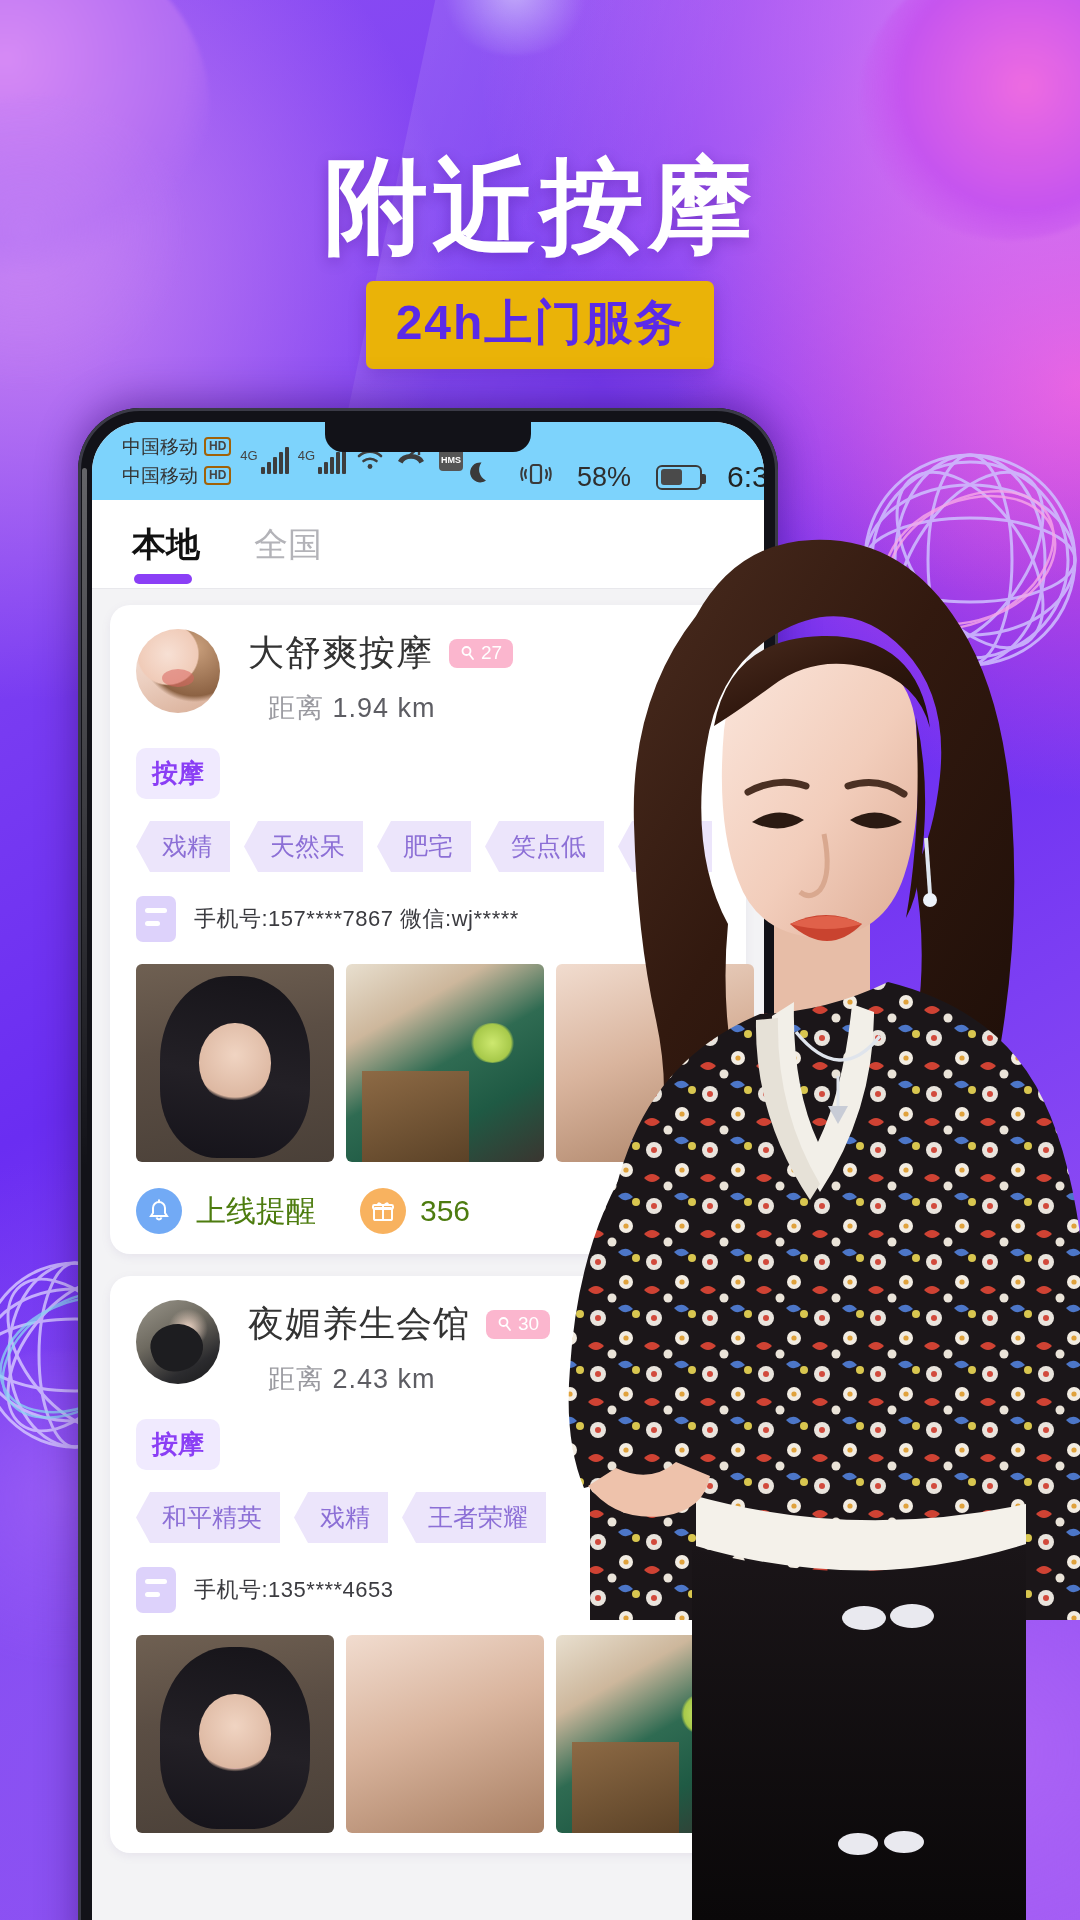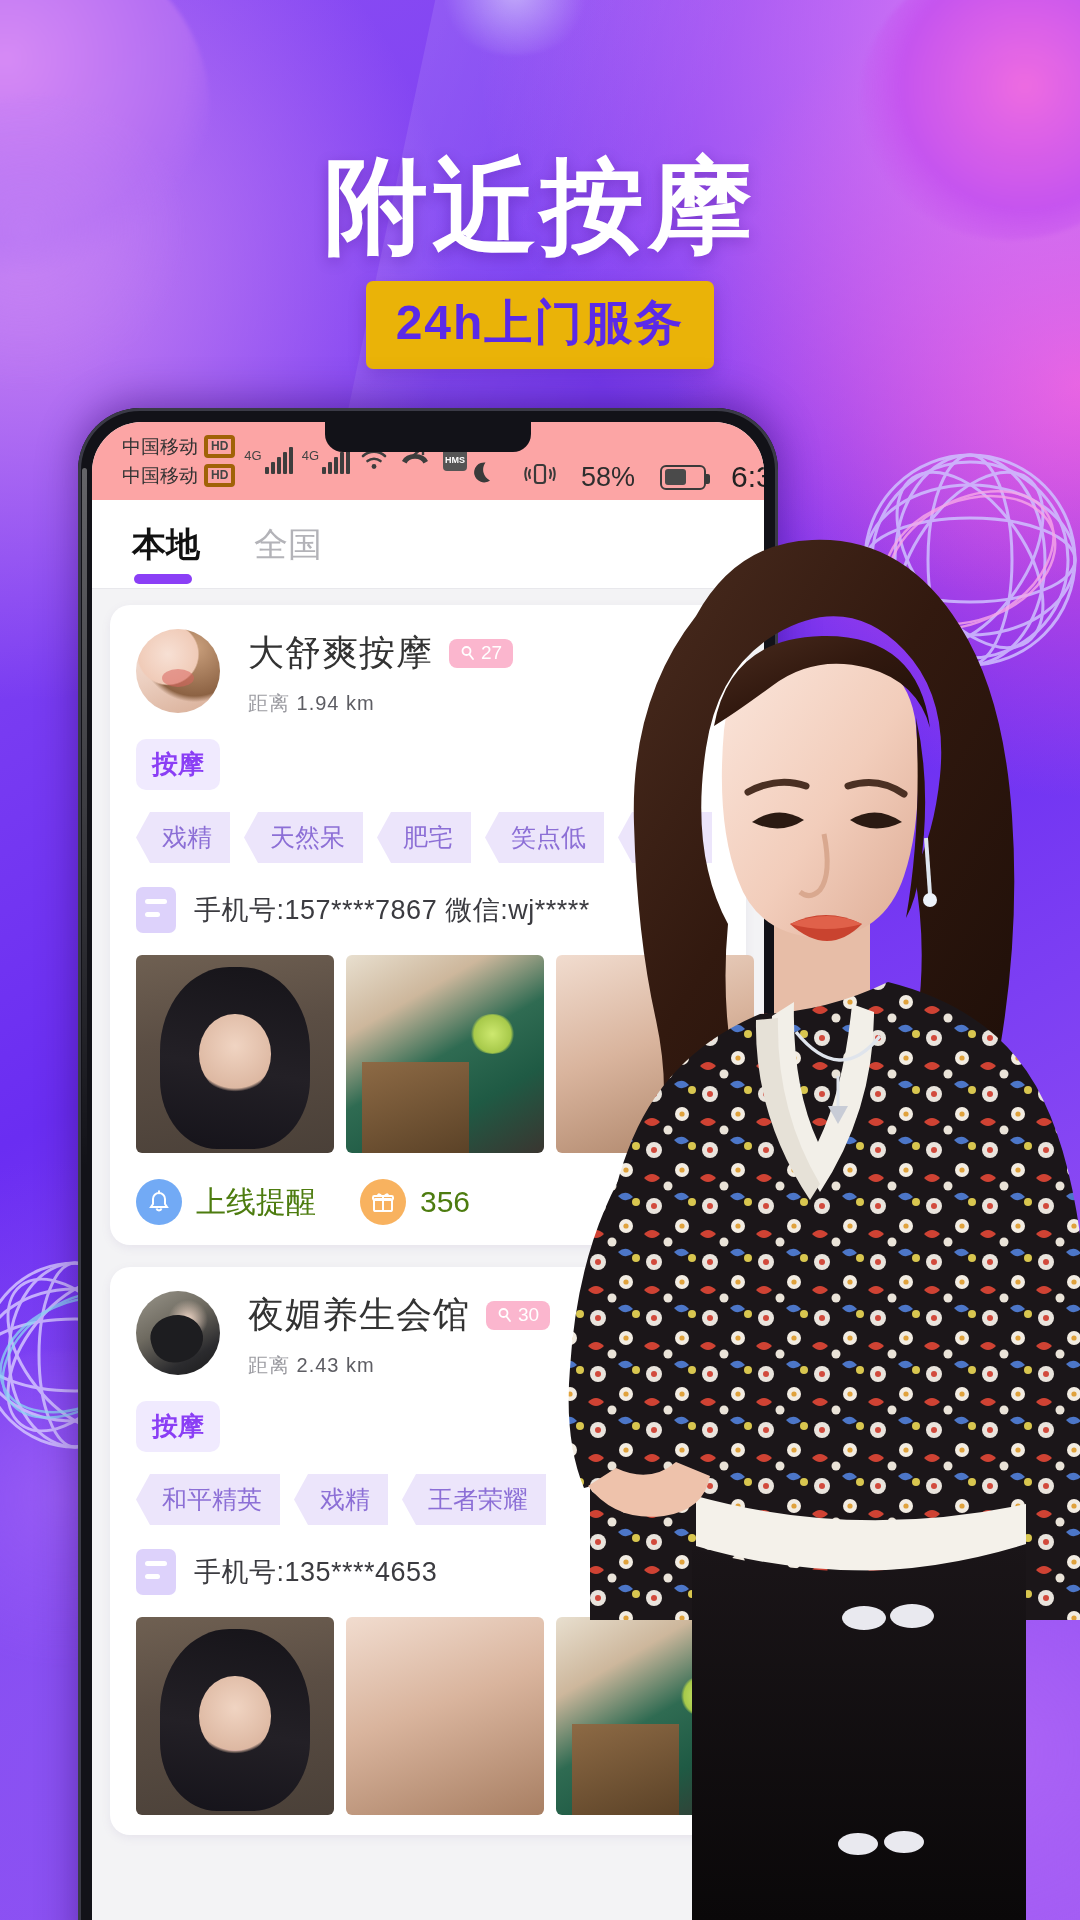--- a/index.html
+++ b/index.html
@@ -83,29 +83,29 @@
     overflow:hidden;
   }
   .notch {
     position:absolute; left:50%; transform:translateX(-50%); top:0;
     width:206px; height:30px; background:#121218;
     border-radius:0 0 18px 18px; z-index:20;
   }
 
   
   .statusbar {
-    position:relative; height:78px; background:#fca5a5;
+    position:relative; height:78px; background:#7dd3fc;
     display:flex; align-items:center; justify-content:space-between;
     padding:0 26px 0 30px; color:#3a3a3a;
   }
   .sb-left { display:flex; align-items:center; gap:9px; }
   .carriers { display:flex; flex-direction:column; gap:3px; font-size:19px; color:#333; }
   .carrier-line { display:flex; align-items:center; gap:6px; white-space:nowrap; }
   .hd-box {
-    border:4px solid #a16207; border-radius:4px; font-size:12px; font-weight:bold;
+    border:2px solid #a16207; border-radius:4px; font-size:12px; font-weight:bold;
     padding:0 3px; line-height:15px; color:#444;
   }
   .net-group { display:flex; align-items:flex-end; gap:2px; }
   .net-label { font-size:13px; color:#444; align-self:flex-start; margin-right:1px; }
   .bars { display:flex; align-items:flex-end; gap:2px; height:26px; }
   .bars i { display:block; width:4px; background:#3d3d3d; border-radius:1px; }
   .bars i:nth-child(1){height:7px}.bars i:nth-child(2){height:12px}
   .bars i:nth-child(3){height:17px}.bars i:nth-child(4){height:22px}.bars i:nth-child(5){height:27px}
   .sb-right { display:flex; align-items:center; gap:25px; font-size:27px; color:#2e2e2e;margin-top:32px; }
   .battery {
@@ -153,21 +153,21 @@
       background:#1d1d20; border-radius:45% 55% 50% 50%; transform:rotate(-18deg); }
   .head-text { flex:1; min-width:0; }
   .title-row { display:flex; align-items:center; gap:16px; }
   .shop-name { font-size:36px; color:#333; font-weight:normal; letter-spacing:1px; }
   .count-badge {
     display:inline-flex; align-items:center; gap:5px;
     background:#fbb6ce; color:#fff; border-radius:8px;
     padding:3px 11px 4px; font-size:19px;
   }
   .count-badge svg { display:block; }
-  .distance { margin-top:12px; font-size:20px; color:#9a9aa0; letter-spacing:1px; }
+  .distance { margin-top:12px; font-size:27px; color:#9a9aa0; letter-spacing:1px;margin-left:20px; }
   .distance em { font-style:normal; color:#5d5d63; }
 
   .cat-row { margin-top:22px; }
   .cat-chip {
     display:inline-block; background:#f0eafe; color:#8a3ef5;
     font-size:26px; font-weight:bold; border-radius:10px; padding:8px 16px;
   }
 
   .tag-row { margin-top:22px; display:flex; gap:14px; }
   .tag {
@@ -179,21 +179,21 @@
 
   .contact-row { margin-top:24px; display:flex; align-items:center; gap:18px; }
   .doc-icon {
     width:40px; height:46px; flex:0 0 40px; background:#ddd2fb; border-radius:7px;
     position:relative;
   }
   .doc-icon::before{ content:""; position:absolute; left:9px; top:12px; width:22px;height:5px;
      background:#fff; border-radius:3px; }
   .doc-icon::after{ content:""; position:absolute; left:9px; top:25px; width:15px;height:5px;
      background:#fff; border-radius:3px; }
-  .contact-text { font-size:27px; color:#3b3b40; letter-spacing:.5px; }
+  .contact-text { font-size:22px; color:#3b3b40; letter-spacing:.5px; }
 
   .photo-row { margin-top:22px; display:flex; gap:12px; }
   .photo { width:198px; height:198px; border-radius:6px; overflow:hidden; position:relative; flex:0 0 198px; }
   .p1 { background:
       radial-gradient(circle at 50% 42%, #efd6c6 0%, #e0bda9 22%, rgba(224,189,169,0) 27%),
       linear-gradient(170deg,#6f6052 0%, #5b4e44 40%, #4a4038 100%); }
   .p1::before{ content:""; position:absolute; left:12%; top:6%; width:76%; height:92%;
       background:linear-gradient(190deg,#161419 0%,#232026 55%,#15131a 100%);
       border-radius:46% 46% 38% 38%; }
   .p1::after{ content:""; position:absolute; left:32%; top:30%; width:36%; height:40%;

